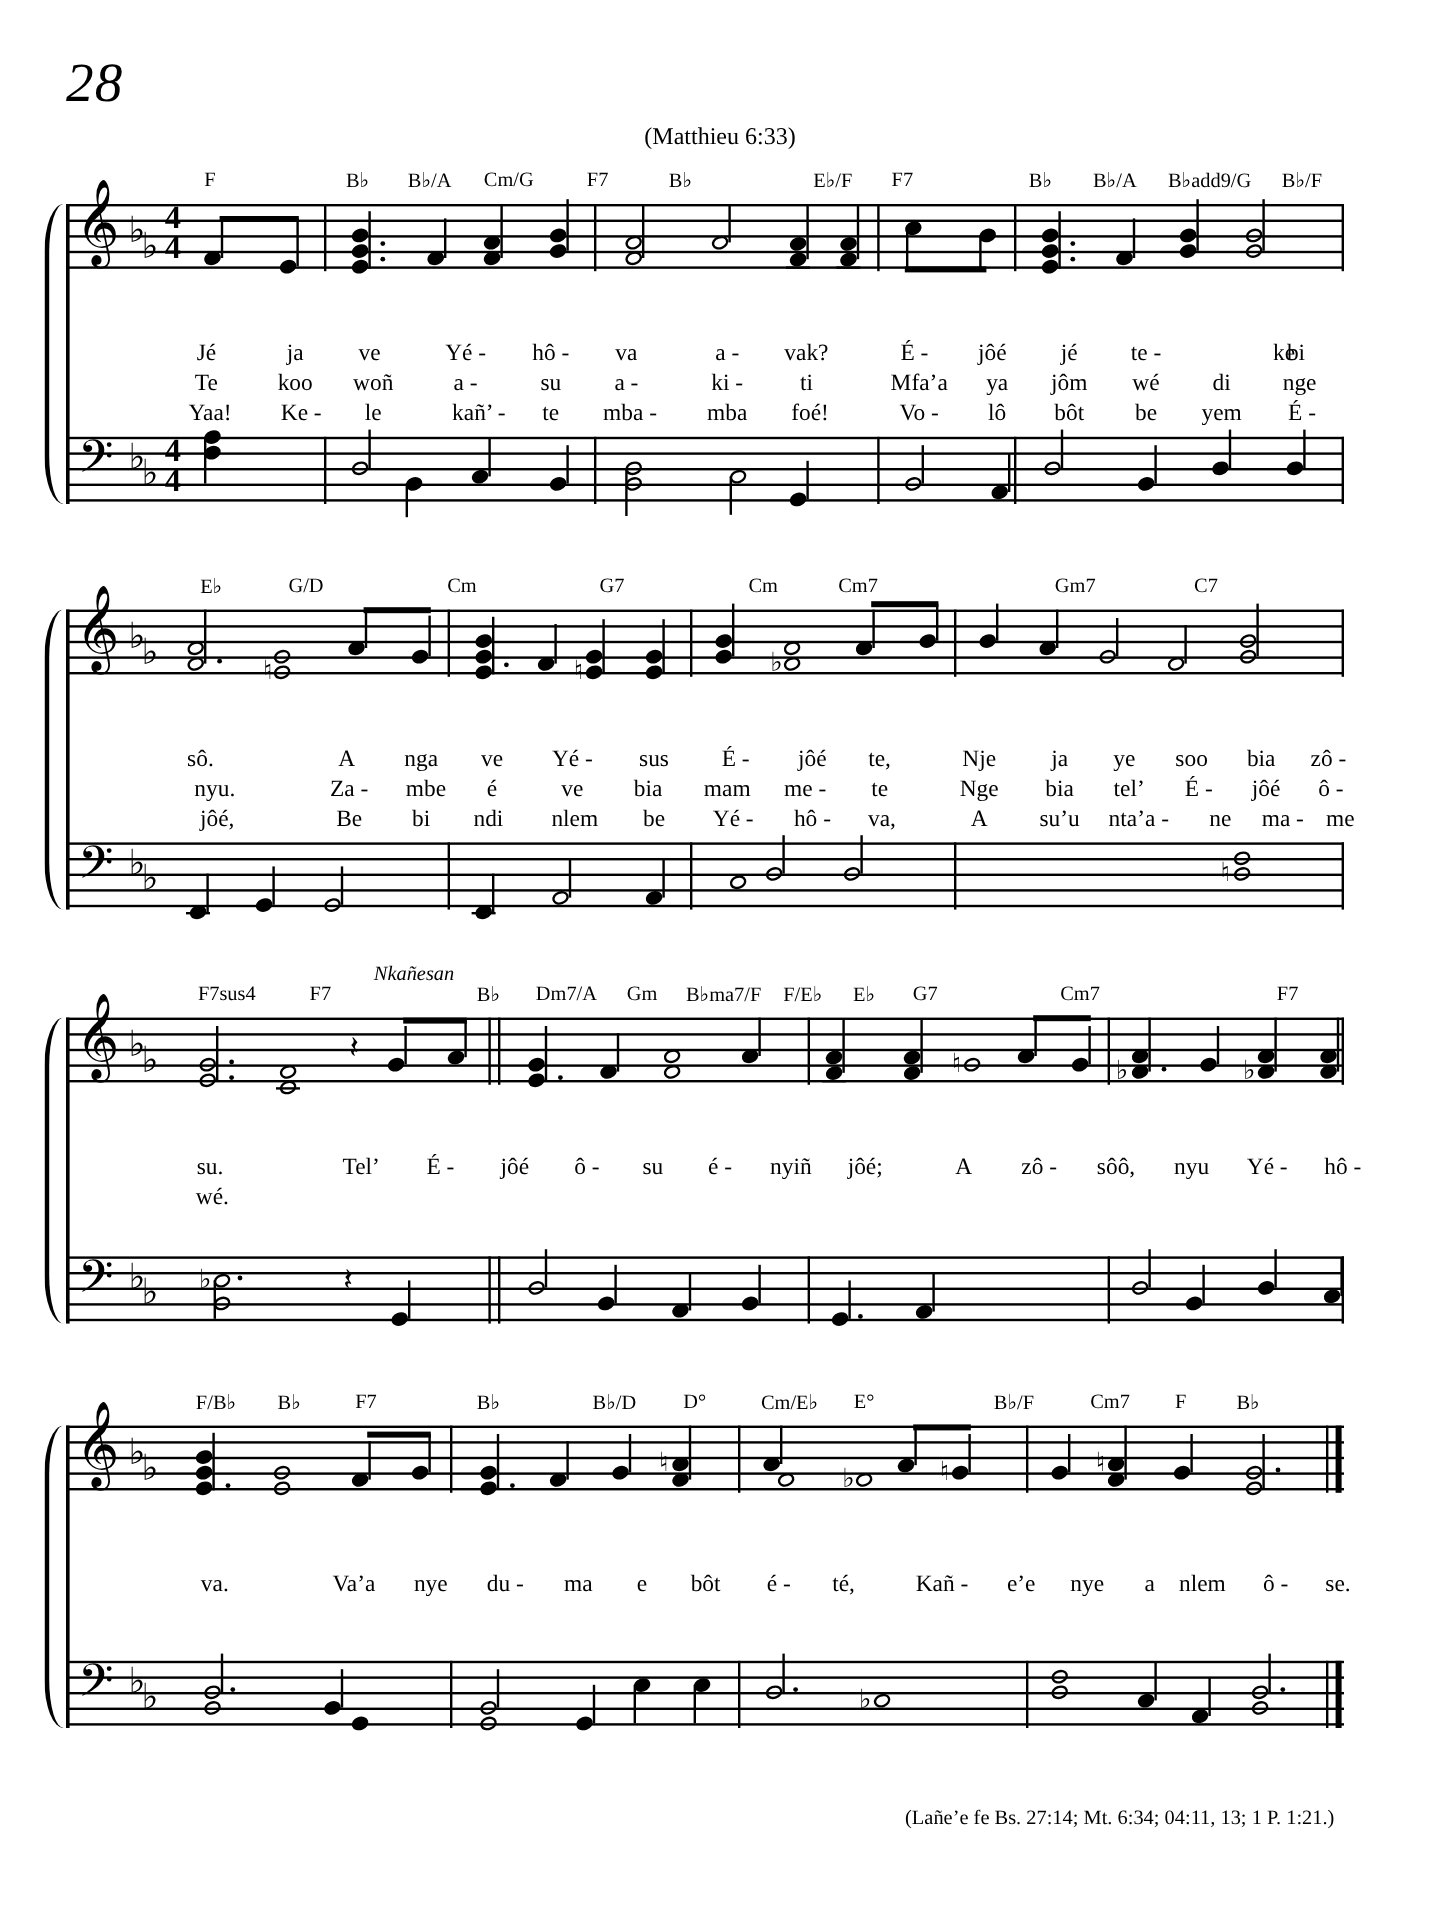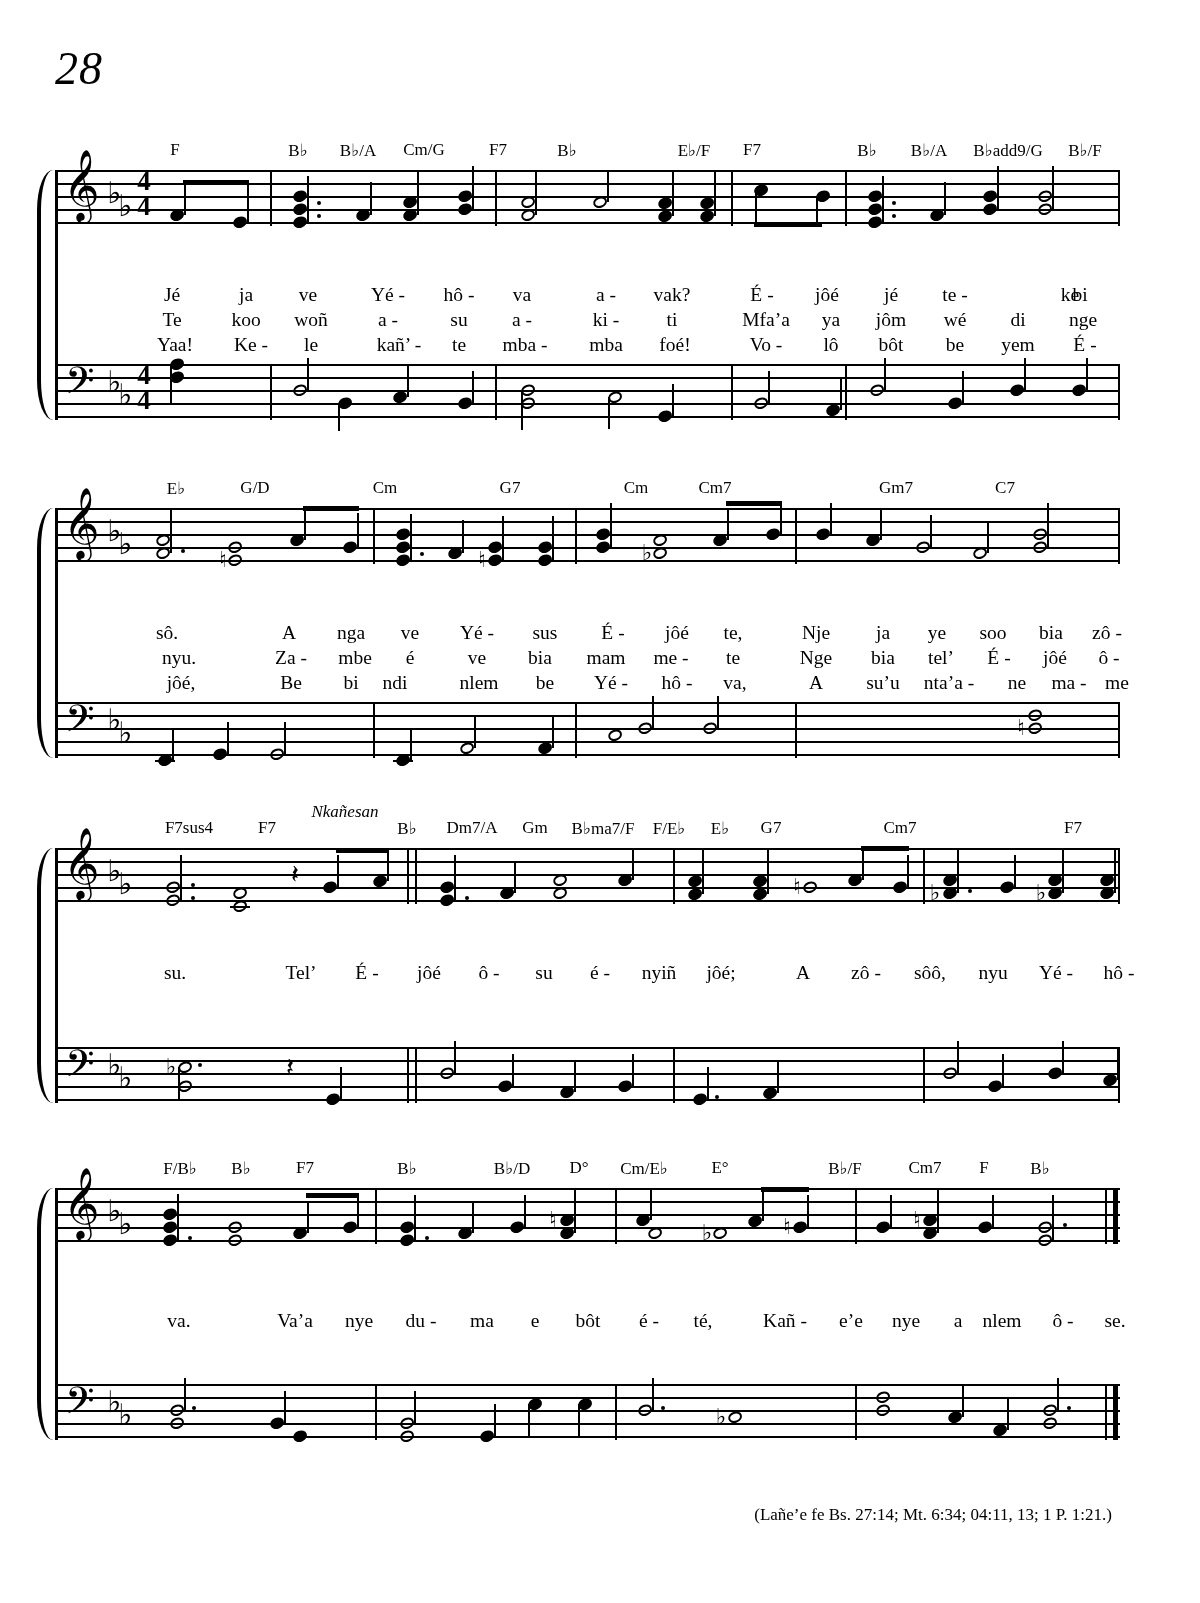--- a/index.html
+++ b/index.html
@@ -241,20 +241,21 @@
     white-space: nowrap;
     transform: translateX(-50%);
   }
 </style>
 </head>
 <body>
 
 <div class="page">
 
   <div class="song-number">28</div>
+  <div class="song-subtitle">(Matthieu 6:33)</div>
 
   <div class="system sys1">
 
     <div class="chords">
       <span class="chord" style="left:120px">F</span>
       <span class="chord" style="left:243px">B♭</span>
       <span class="chord" style="left:303px">B♭/A</span>
       <span class="chord" style="left:369px">Cm/G</span>
       <span class="chord" style="left:443px">F7</span>
       <span class="chord" style="left:512px">B♭</span>
@@ -568,21 +569,21 @@
           <span class="syl" style="left:828px">bia</span>
           <span class="syl" style="left:886px">tel’</span>
           <span class="syl" style="left:944px">É -</span>
           <span class="syl" style="left:1000px">jôé</span>
           <span class="syl" style="left:1054px">ô -</span>
         </div>
         <div class="lyricline">
           <span class="syl" style="left:126px">jôé,</span>
           <span class="syl" style="left:236px">Be</span>
           <span class="syl" style="left:296px">bi</span>
-          <span class="syl" style="left:340px">ndi</span>
+          <span class="syl" style="left:352px">ndi</span>
           <span class="syl" style="left:424px">nlem</span>
           <span class="syl" style="left:490px">be</span>
           <span class="syl" style="left:556px">Yé -</span>
           <span class="syl" style="left:622px">hô -</span>
           <span class="syl" style="left:680px">va,</span>
           <span class="syl" style="left:761px">A</span>
           <span class="syl" style="left:828px">su’u</span>
           <span class="syl" style="left:894px">nta’a -</span>
           <span class="syl" style="left:962px">ne</span>
           <span class="syl" style="left:1014px">ma -</span>
@@ -738,20 +739,23 @@
           <span class="syl" style="left:545px">é -</span>
           <span class="syl" style="left:604px">nyiñ</span>
           <span class="syl" style="left:666px">jôé;</span>
           <span class="syl" style="left:748px">A</span>
           <span class="syl" style="left:811px">zô -</span>
           <span class="syl" style="left:875px">sôô,</span>
           <span class="syl" style="left:938px">nyu</span>
           <span class="syl" style="left:1001px">Yé -</span>
           <span class="syl" style="left:1064px">hô -</span>
         </div>
+        <div class="lyricline">
+          <span class="syl" style="left:122px">wé.</span>
+        </div>
       </div>
 
       <div class="staff" style="position:absolute;left:0;right:0;top:207px">
         <div class="line l0"></div>
           <div class="line l1"></div>
           <div class="line l2"></div>
           <div class="line l3"></div>
           <div class="line l4"></div>
         <span class="clef bass" style="left:10px">𝄢</span>
         <span class="keysig" style="left:52px;top:3px">♭</span>
@@ -799,21 +803,21 @@
   </div>
 
   <div class="system sys4">
     <div class="chords">
       <span class="chord" style="left:125px">F/B♭</span>
       <span class="chord" style="left:186px">B♭</span>
       <span class="chord" style="left:250px">F7</span>
       <span class="chord" style="left:352px">B♭</span>
       <span class="chord" style="left:457px">B♭/D</span>
       <span class="chord" style="left:524px">D°</span>
-      <span class="chord" style="left:589px">Cm/E♭</span>
+      <span class="chord" style="left:603px">Cm/E♭</span>
       <span class="chord" style="left:665px">E°</span>
       <span class="chord" style="left:790px">B♭/F</span>
       <span class="chord" style="left:870px">Cm7</span>
       <span class="chord" style="left:929px">F</span>
       <span class="chord" style="left:985px">B♭</span>
     </div>
 
     <div class="staffblock" style="height:300px">
       <div class="brace" style="top:8px;height:252px">
         <div class="brace-shape" style="height:252px"></div>

